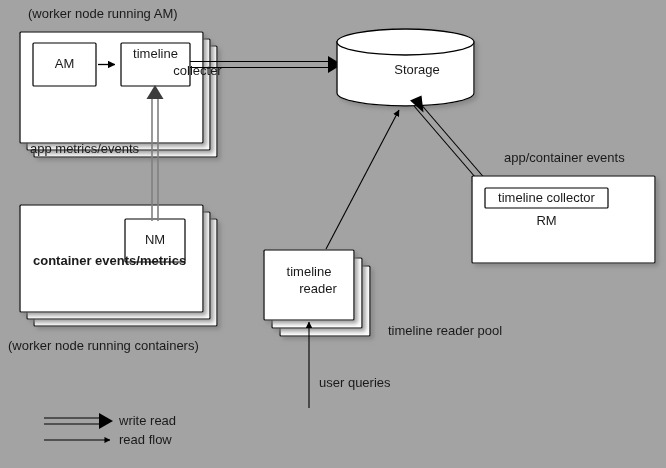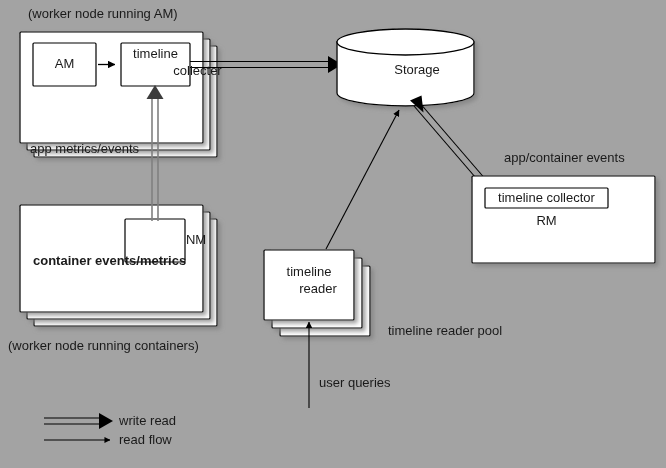--- a/index.html
+++ b/index.html
@@ -130,21 +130,21 @@
 
   <div class="lbl lbl-13" style="left:28px; top:7px;">(worker node running AM)</div>
 
   <div class="lbl lbl-13 center" style="left:33px; top:57px; width:63px;">AM</div>
 
   <div class="lbl lbl-13 center" style="left:121px; top:47px; width:69px;">timeline</div>
   <div class="lbl lbl-13 center" style="left:121px; top:64px; width:69px;margin-left:42px;">collecter</div>
 
   <div class="lbl lbl-13" style="left:30px; top:94px;margin-top:48px;">app metrics/events</div>
 
-  <div class="lbl lbl-13 center" style="left:125px; top:233px; width:60px;margin-left:41px;">NM</div>
+  <div class="lbl lbl-13 center" style="left:125px; top:233px; width:60px;">NM</div>
 
   <div class="lbl lbl-13" style="left:33px; top:254px;font-weight:bold;">container events/metrics</div>
 
   <div class="lbl lbl-13" style="left:8px; top:339px;">(worker node running containers)</div>
 
   <div class="lbl lbl-13 center" style="left:337px; top:63px; width:160px;">Storage</div>
 
   <div class="lbl lbl-13" style="left:504px; top:151px;">app/container events</div>
 
   <div class="lbl lbl-13 center" style="left:485px; top:191px; width:123px;">timeline collector</div>

